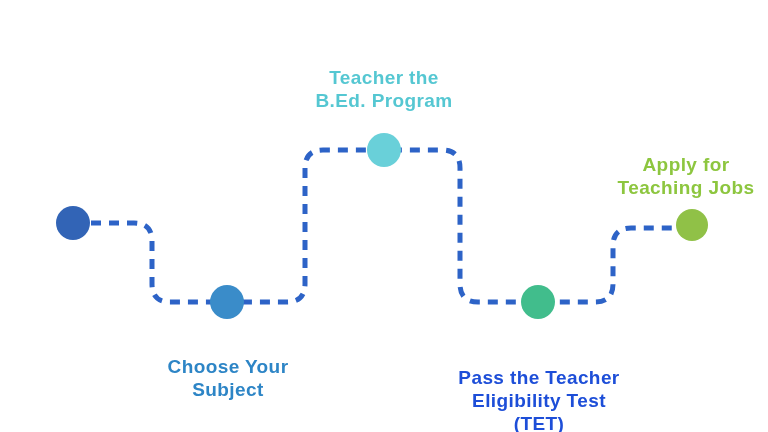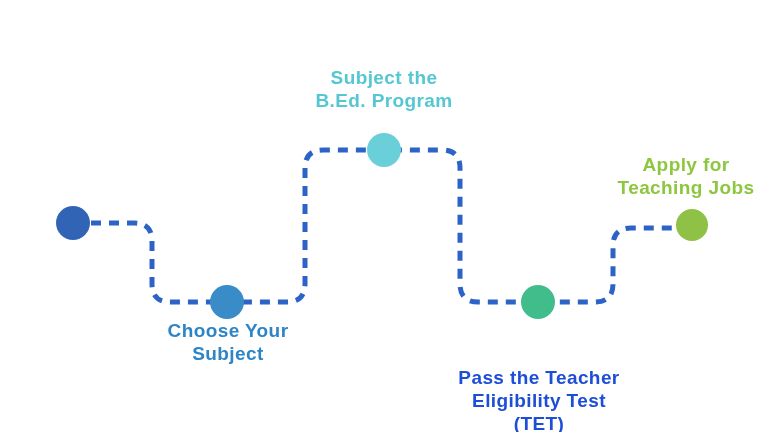--- a/index.html
+++ b/index.html
@@ -47,24 +47,24 @@
     <path d="M 91 223 H 134 Q 152 223 152 241 V 284 Q 152 302 170 302 H 287 Q 305 302 305 284 V 168 Q 305 150 323 150 H 442 Q 460 150 460 168 V 284 Q 460 302 478 302 H 595 Q 613 302 613 284 V 246 Q 613 228 631 228 H 675" fill="none" stroke-width="5" stroke-dasharray="10 8" stroke-linecap="butt" stroke="#2d63c7"></path>
 
     <circle cx="73" cy="223" r="17" fill="#3264b6"></circle>
     <circle cx="227" cy="302" r="17" fill="#3a8cc9"></circle>
     <circle cx="384" cy="150" r="17" fill="#69d0d9"></circle>
     <circle cx="538" cy="302" r="17" fill="#41bd8c"></circle>
     <circle cx="692" cy="225" r="16" fill="#90c147"></circle>
   </svg>
 
 
-  <div class="step-label label-2" style="color: rgb(45, 133, 198);">Choose Your
+  <div class="step-label label-2" style="color: rgb(45, 133, 198); margin-top: 36px;">Choose Your
 Subject</div>
 
-  <div class="step-label label-3" style="color: rgb(85, 199, 210);">Subject the
+  <div class="step-label label-3" style="color: rgb(85, 199, 210);">Teacher the
 B.Ed. Program</div>
 
   <div class="step-label label-4" style="color: #1d4ed8; margin-top: 46px;">Pass the Teacher
 Eligibility Test
 (TET)</div>
 
   <div class="step-label label-5" style="color: rgb(141, 198, 63);">Apply for
 Teaching Jobs</div>
 
 </div>

